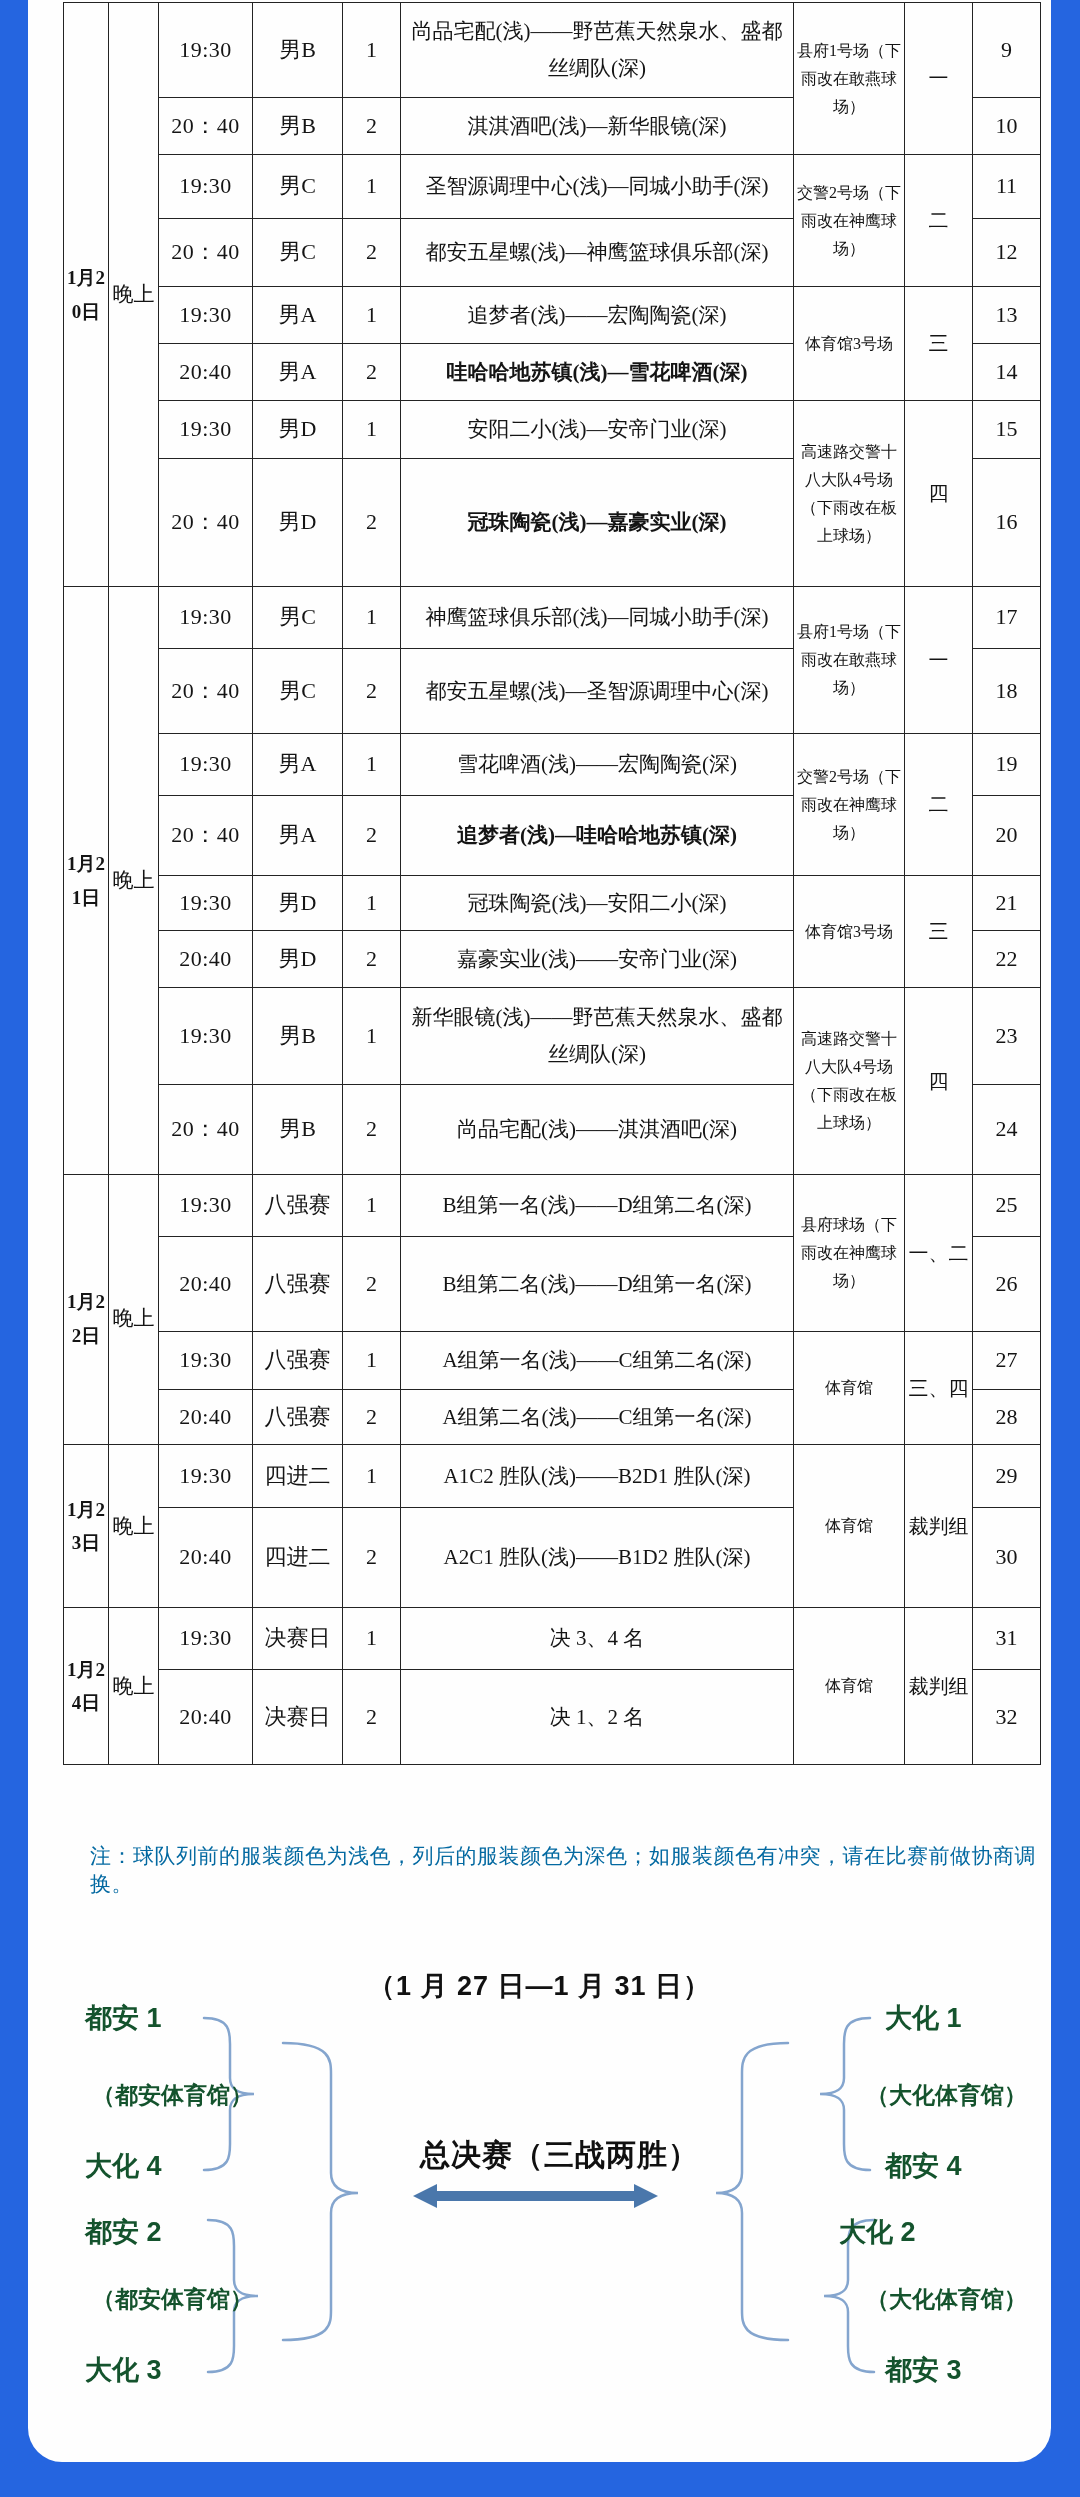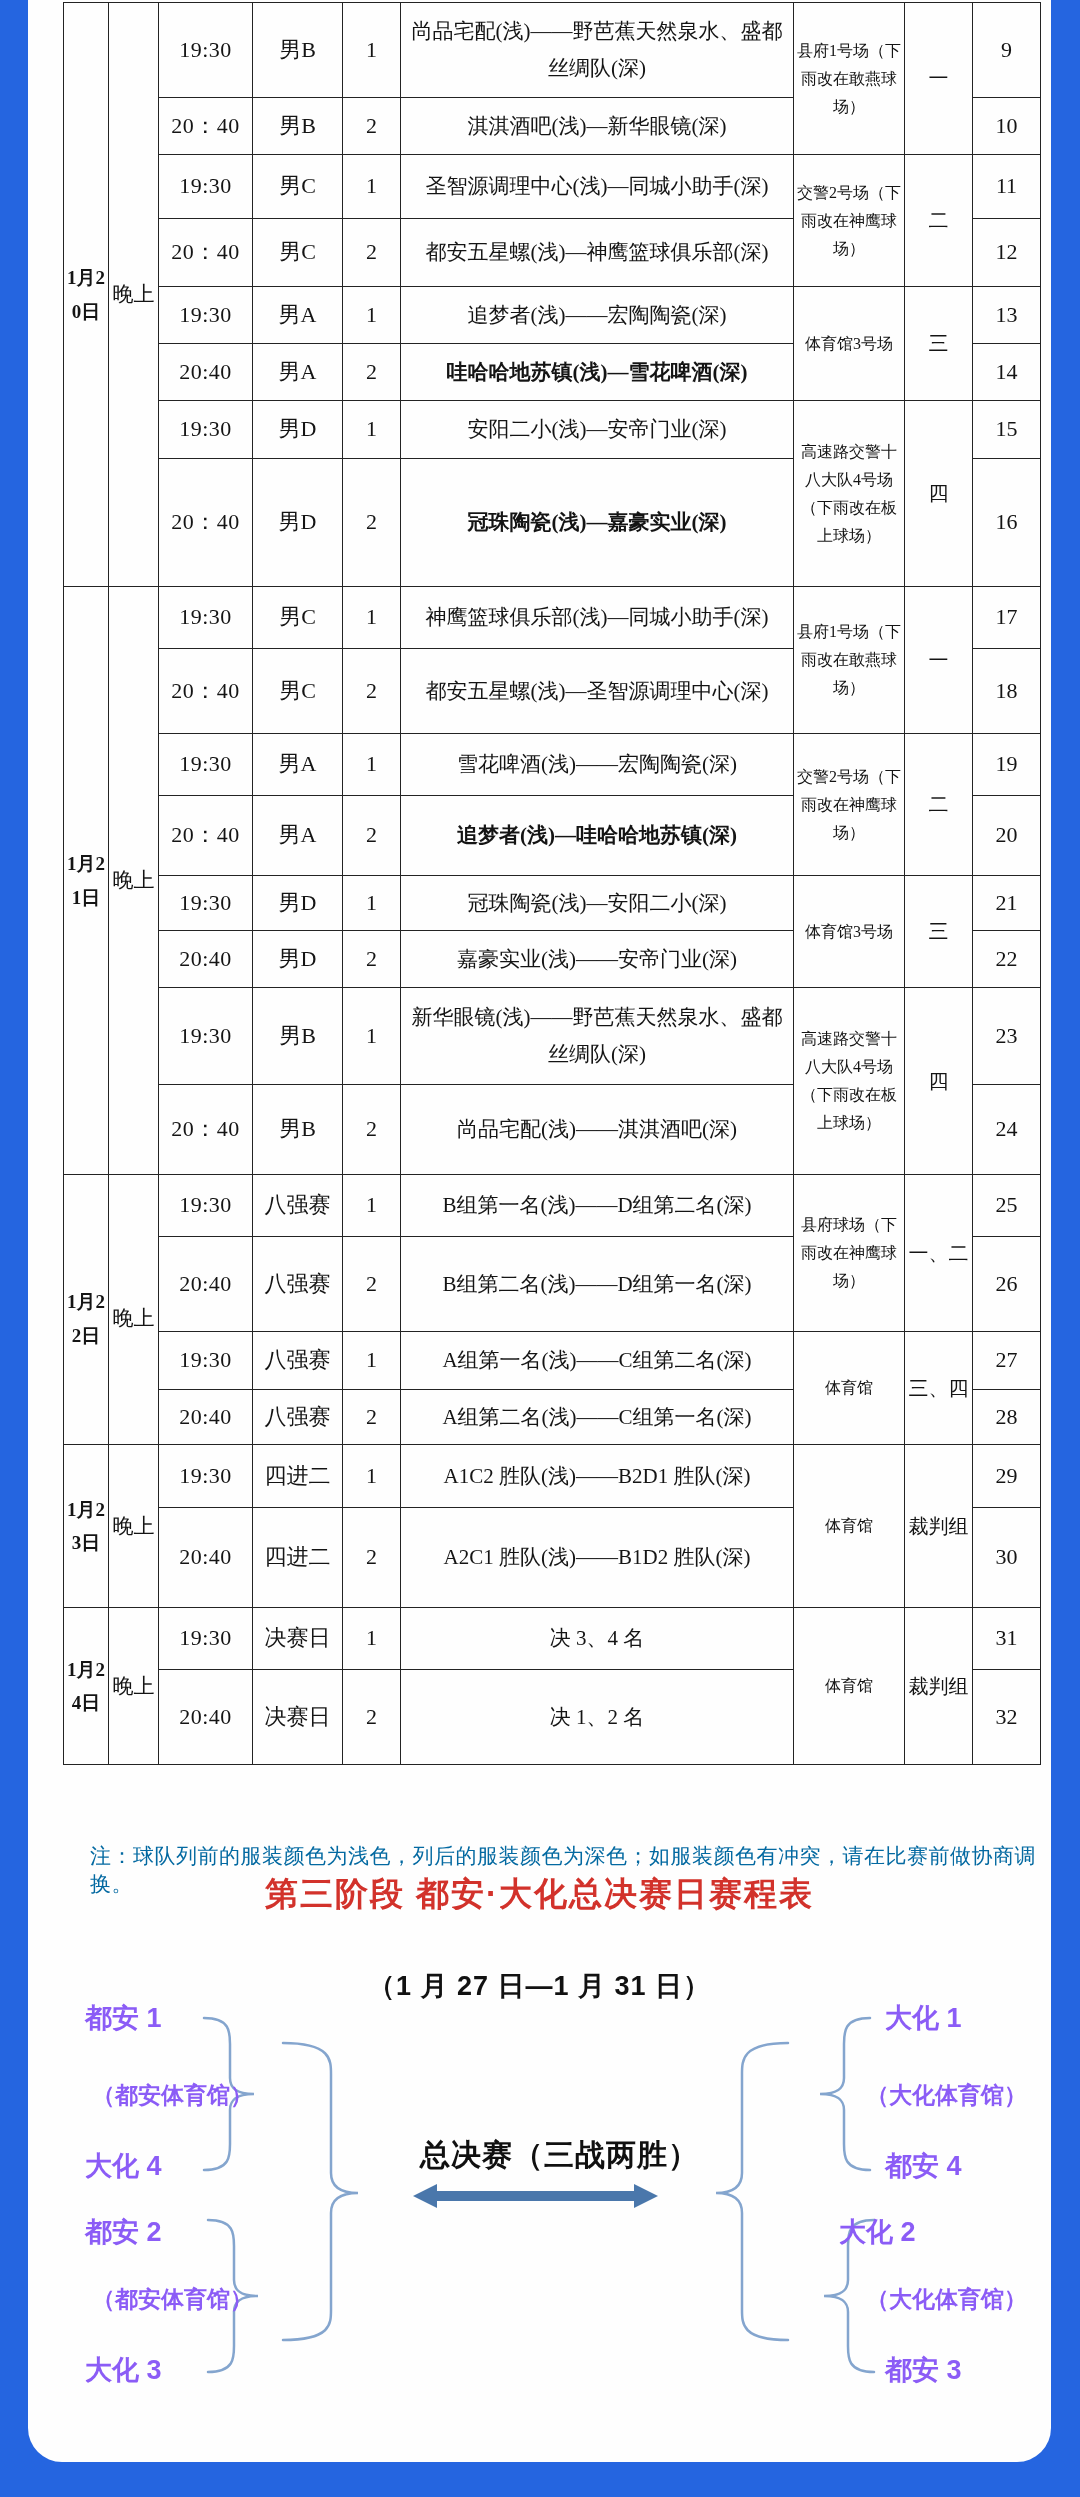--- a/index.html
+++ b/index.html
@@ -42,21 +42,21 @@
   }
   .stage-title{
     position:absolute;left:0;right:0;top:1872px;text-align:center;
     font-size:33px;font-weight:bold;color:#d2322b;letter-spacing:2px;
   }
   .stage-sub{
     position:absolute;left:0;right:0;top:1968px;text-align:center;
     font-size:27px;font-weight:bold;color:#111;letter-spacing:1px;
   }
   
-  .bk{position:absolute;font-weight:bold;color:#8b5cf6;white-space:nowrap;}
+  .bk{position:absolute;font-weight:bold;color:#14532d;white-space:nowrap;}
   .bk-team{font-size:27px;}
   .bk-venue{font-size:23px;}
   .bk-center{
     position:absolute;left:0;right:0;top:2135px;text-align:center;
     font-size:30px;font-weight:bold;color:#101010;letter-spacing:1px;margin-left:40px;
   }
   svg.bracket{position:absolute;left:0;top:0;pointer-events:none;}
 </style>
 </head>
 <body>
@@ -270,21 +270,20 @@
       <td class="c-group">决赛日</td>
       <td class="c-seq">2</td>
       <td class="c-teams">决 1、2 名</td>
       <td class="c-no">32</td>
     </tr>
   </tbody>
     </table>
 
   <div class="note">注：球队列前的服装颜色为浅色，列后的服装颜色为深色；如服装颜色有冲突，请在比赛前做协商调换。</div>
 
-  <div class="stage-title">第三阶段  都安·大化总决赛日赛程表</div>
   <div class="stage-sub">（1 月 27 日—1 月 31 日）</div>
 
   <svg class="bracket" width="1023" height="2462" viewBox="0 0 1023 2462">
     <g stroke="#84a5ce" stroke-width="2.5" fill="none" stroke-linecap="round">
 
       <path d="M176,2018 C202,2018 202,2032 202,2044 L202,2078 C202,2088 208,2094 226,2094 C208,2094 202,2100 202,2110 L202,2144 C202,2156 202,2170 176,2170"></path>
 
       <path d="M180,2220 C206,2220 206,2234 206,2246 L206,2280 C206,2290 212,2296 230,2296 C212,2296 206,2302 206,2312 L206,2346 C206,2358 206,2372 180,2372"></path>
 
       <path d="M255,2043 C303,2043 303,2060 303,2074 L303,2173 C303,2185 310,2193 330,2193 C310,2193 303,2201 303,2213 L303,2310 C303,2324 303,2340 255,2340"></path>

